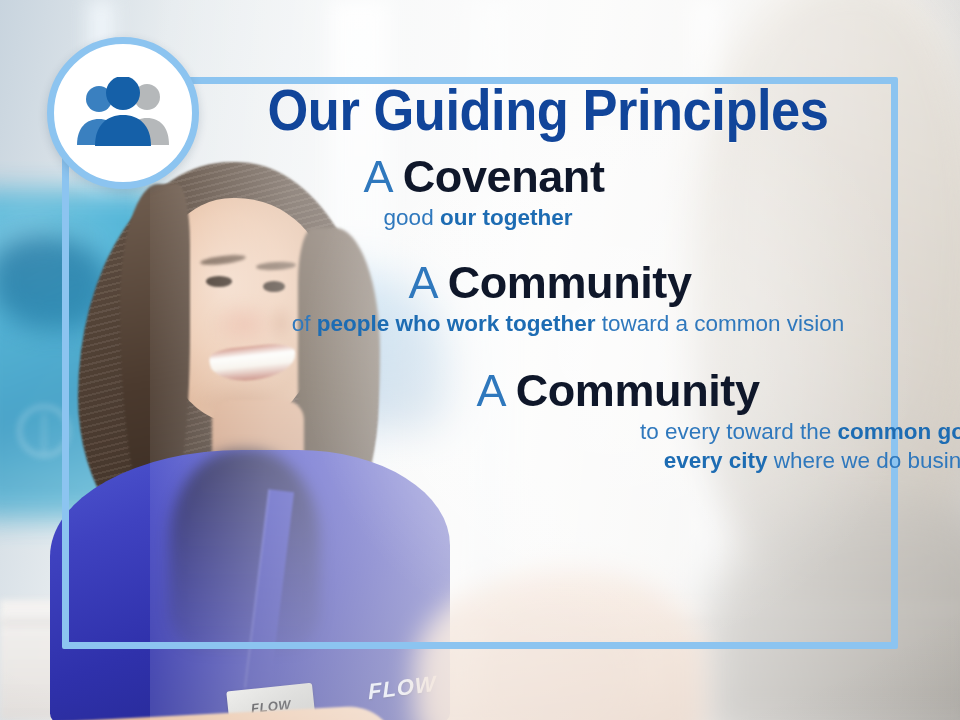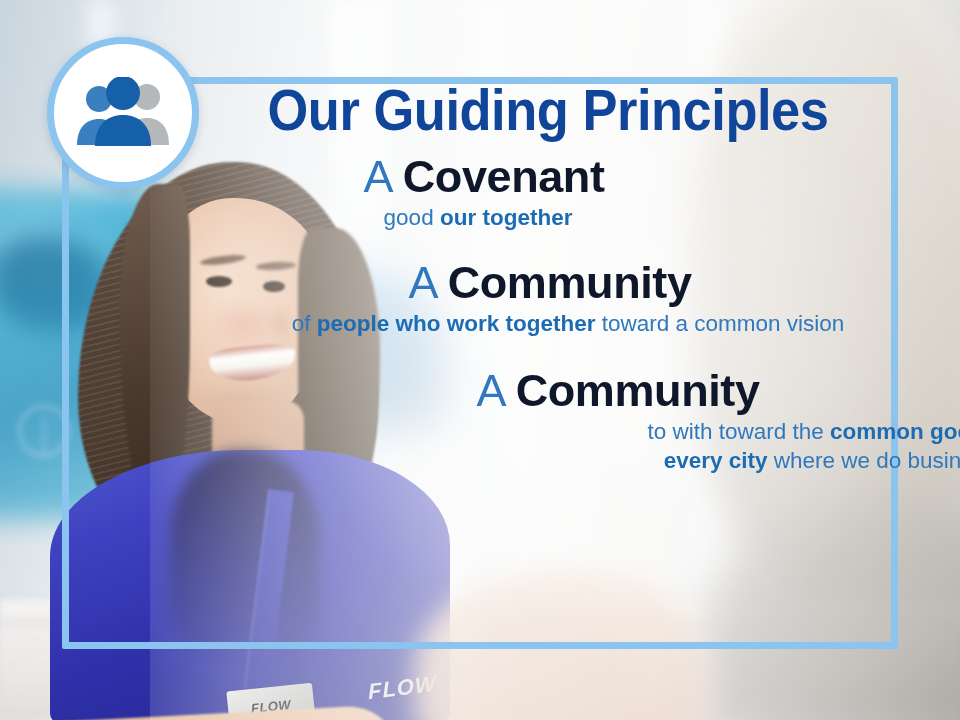--- a/index.html
+++ b/index.html
@@ -362,17 +362,17 @@
         <span class="word">Community</span>
       </div>
       <div class="p-sub"><span>of </span><b>people who work together</b><span> toward a common vision</span></div>
     </div>
 
     <div class="principle" id="p3">
       <div class="p-head">
         <span class="art">A</span>
         <span class="word">Community</span>
       </div>
-      <div class="p-sub"><span>to with toward the </span><b>common good of every city</b><span> where we do business</span></div>
+      <div class="p-sub"><span>to every toward the </span><b>common good of every city</b><span> where we do business</span></div>
     </div>
 
   </div>
 </div>
 
 </body></html>

